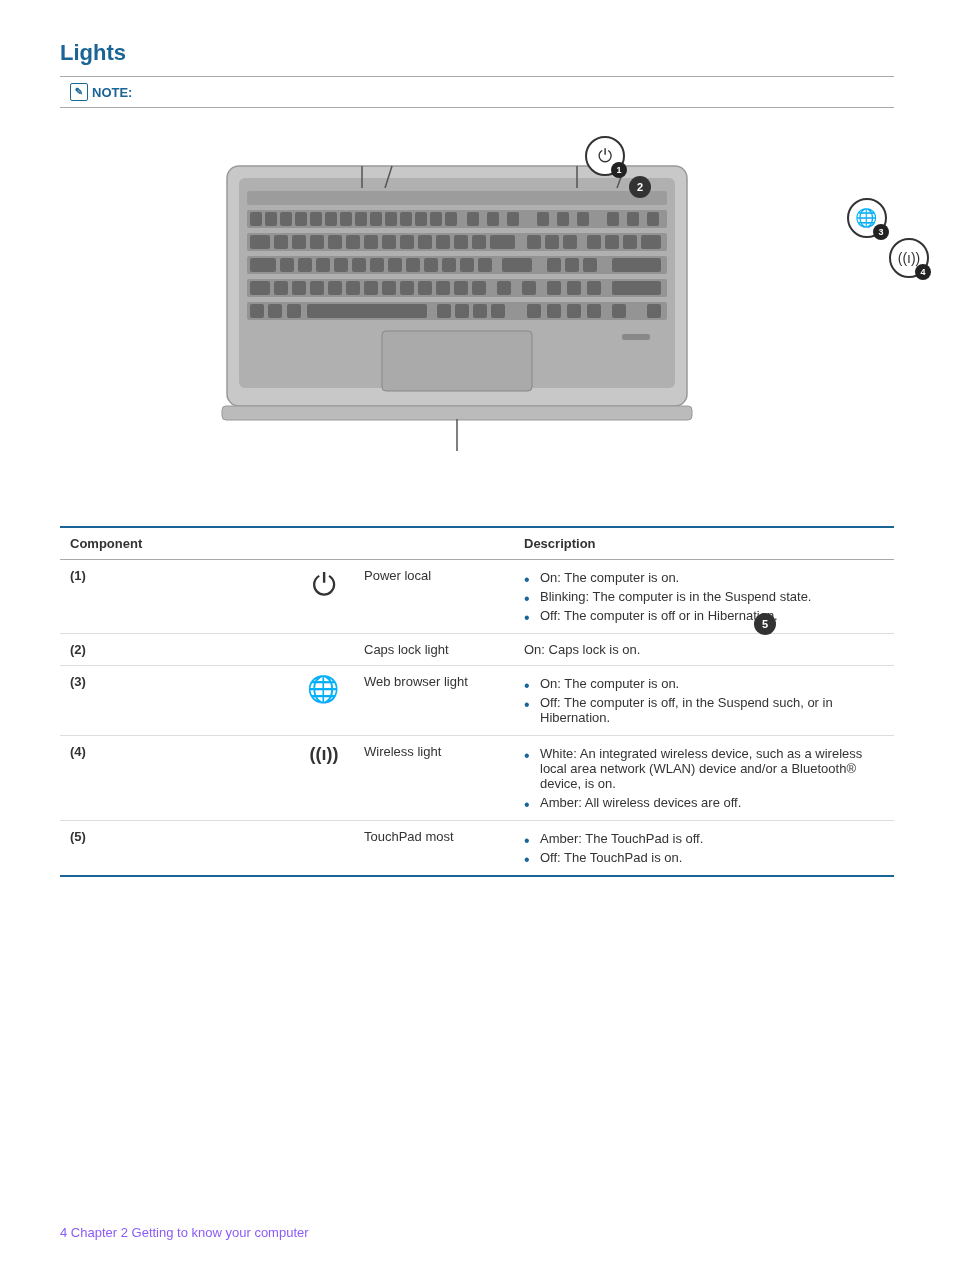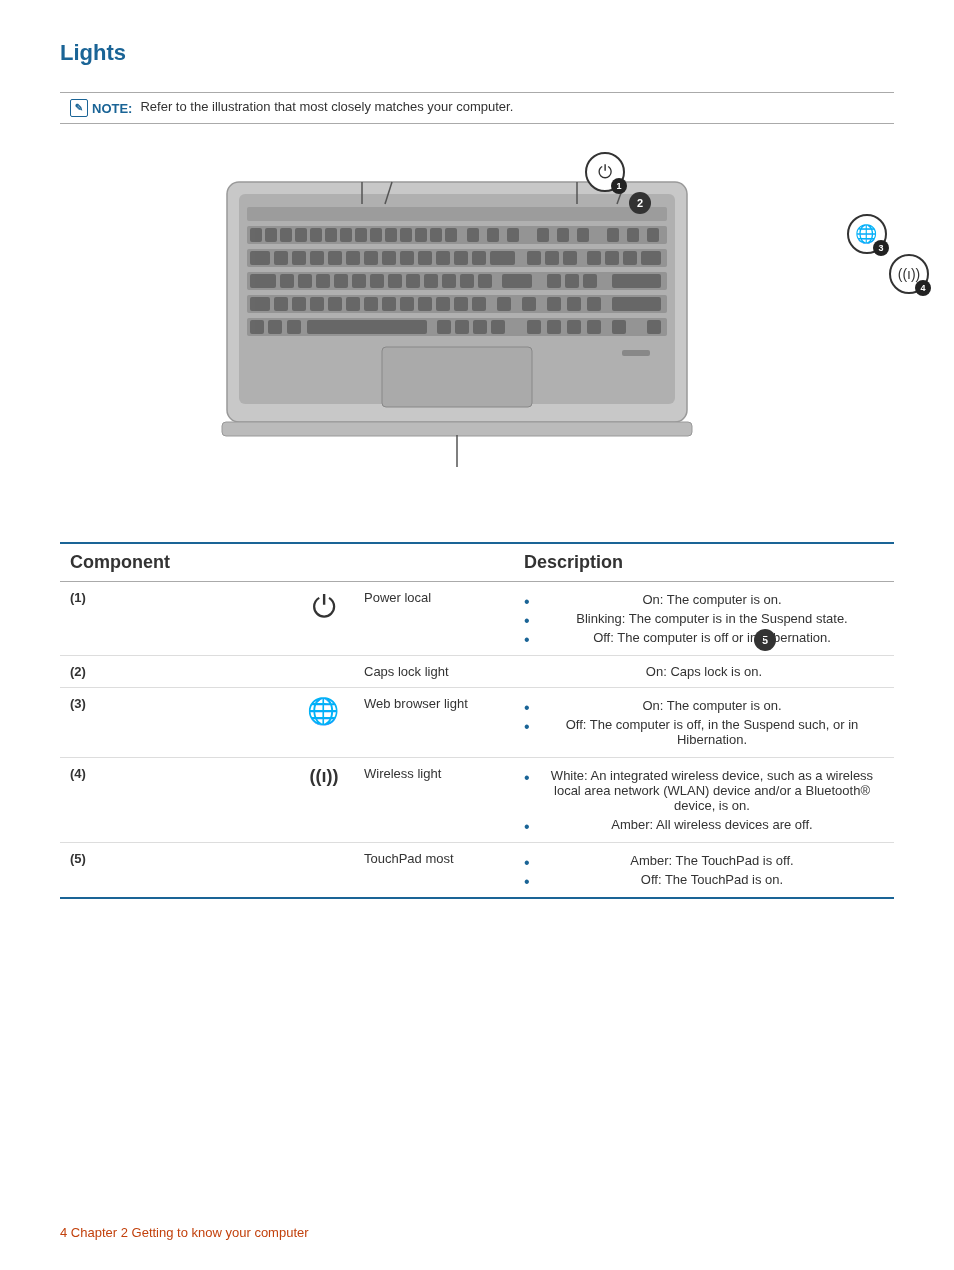--- a/index.html
+++ b/index.html
@@ -10,21 +10,21 @@
       color: #333;
       width: 954px;
       min-height: 1270px;
       padding: 40px 60px 60px 60px;
     }
 
     h1.page-title {
       color: #1a6496;
       font-size: 22px;
       font-weight: bold;
-      margin-bottom: 26px;
+      margin-bottom: 10px;
     }
 
     .note-box {
       border-top: 1px solid #aaa;
       border-bottom: 1px solid #aaa;
       padding: 6px 10px;
       display: flex;
       align-items: flex-start;
       gap: 8px;
       margin-bottom: 18px;
@@ -60,21 +60,21 @@
     
     .component-table {
       width: 100%;
       border-collapse: collapse;
       margin-top: 10px;
     }
 
     .component-table th {
       text-align: left;
       font-weight: bold;
-      font-size: 18px;
+      font-size: 13px;
       padding: 8px 10px;
       border-top: 2px solid #1a6496;
       border-bottom: 1px solid #aaa;
     }
 
     .component-table td {
       padding: 8px 10px;
       vertical-align: top;
       font-size: 13px;
       border-bottom: 1px solid #ddd;
@@ -94,21 +94,20 @@
       text-align: center;
       vertical-align: middle;
     }
 
     .comp-name-cell {
       width: 160px;
     }
 
     .comp-desc-cell {
       width: 380px;
-      text-align: center;
     }
 
     .bullet-list {
       list-style: none;
       padding: 0;
     }
 
     .bullet-list li {
       padding: 2px 0;
       padding-left: 16px;
@@ -122,21 +121,21 @@
       left: 0;
       font-size: 16px;
       line-height: 1.2;
     }
 
     .page-footer {
       position: fixed;
       bottom: 30px;
       left: 60px;
       font-size: 13px;
-      color: #c2410c;
+      color: #8b5cf6;
       margin-top: 20px;
     }
 
     
     .diagram-area {
       position: relative;
       margin: 0 auto 10px auto;
       width: 680px;
       height: 390px;
     }
@@ -227,21 +226,20 @@
 </head>
 <body>
 
 <h1 class="page-title">Lights</h1>
 
 <div class="note-box">
   <span class="note-label">
     <span class="note-icon">✎</span>
     <span>NOTE:</span>
   </span>
-  <span class="note-text">Refer to the illustration that most closely matches your computer.</span>
 </div>
 
 <div class="diagram-area">
 
   <svg class="diagram-laptop" viewBox="0 0 480 300" xmlns="http://www.w3.org/2000/svg">
 
     <rect x="10" y="10" width="460" height="240" rx="12" ry="12" fill="#c8c8c8" stroke="#999" stroke-width="1.5"></rect>
     <rect x="22" y="22" width="436" height="210" rx="6" ry="6" fill="#b0b0b0"></rect>
 
     <rect x="30" y="35" width="420" height="14" rx="2" fill="#888" opacity="0.5"></rect>

